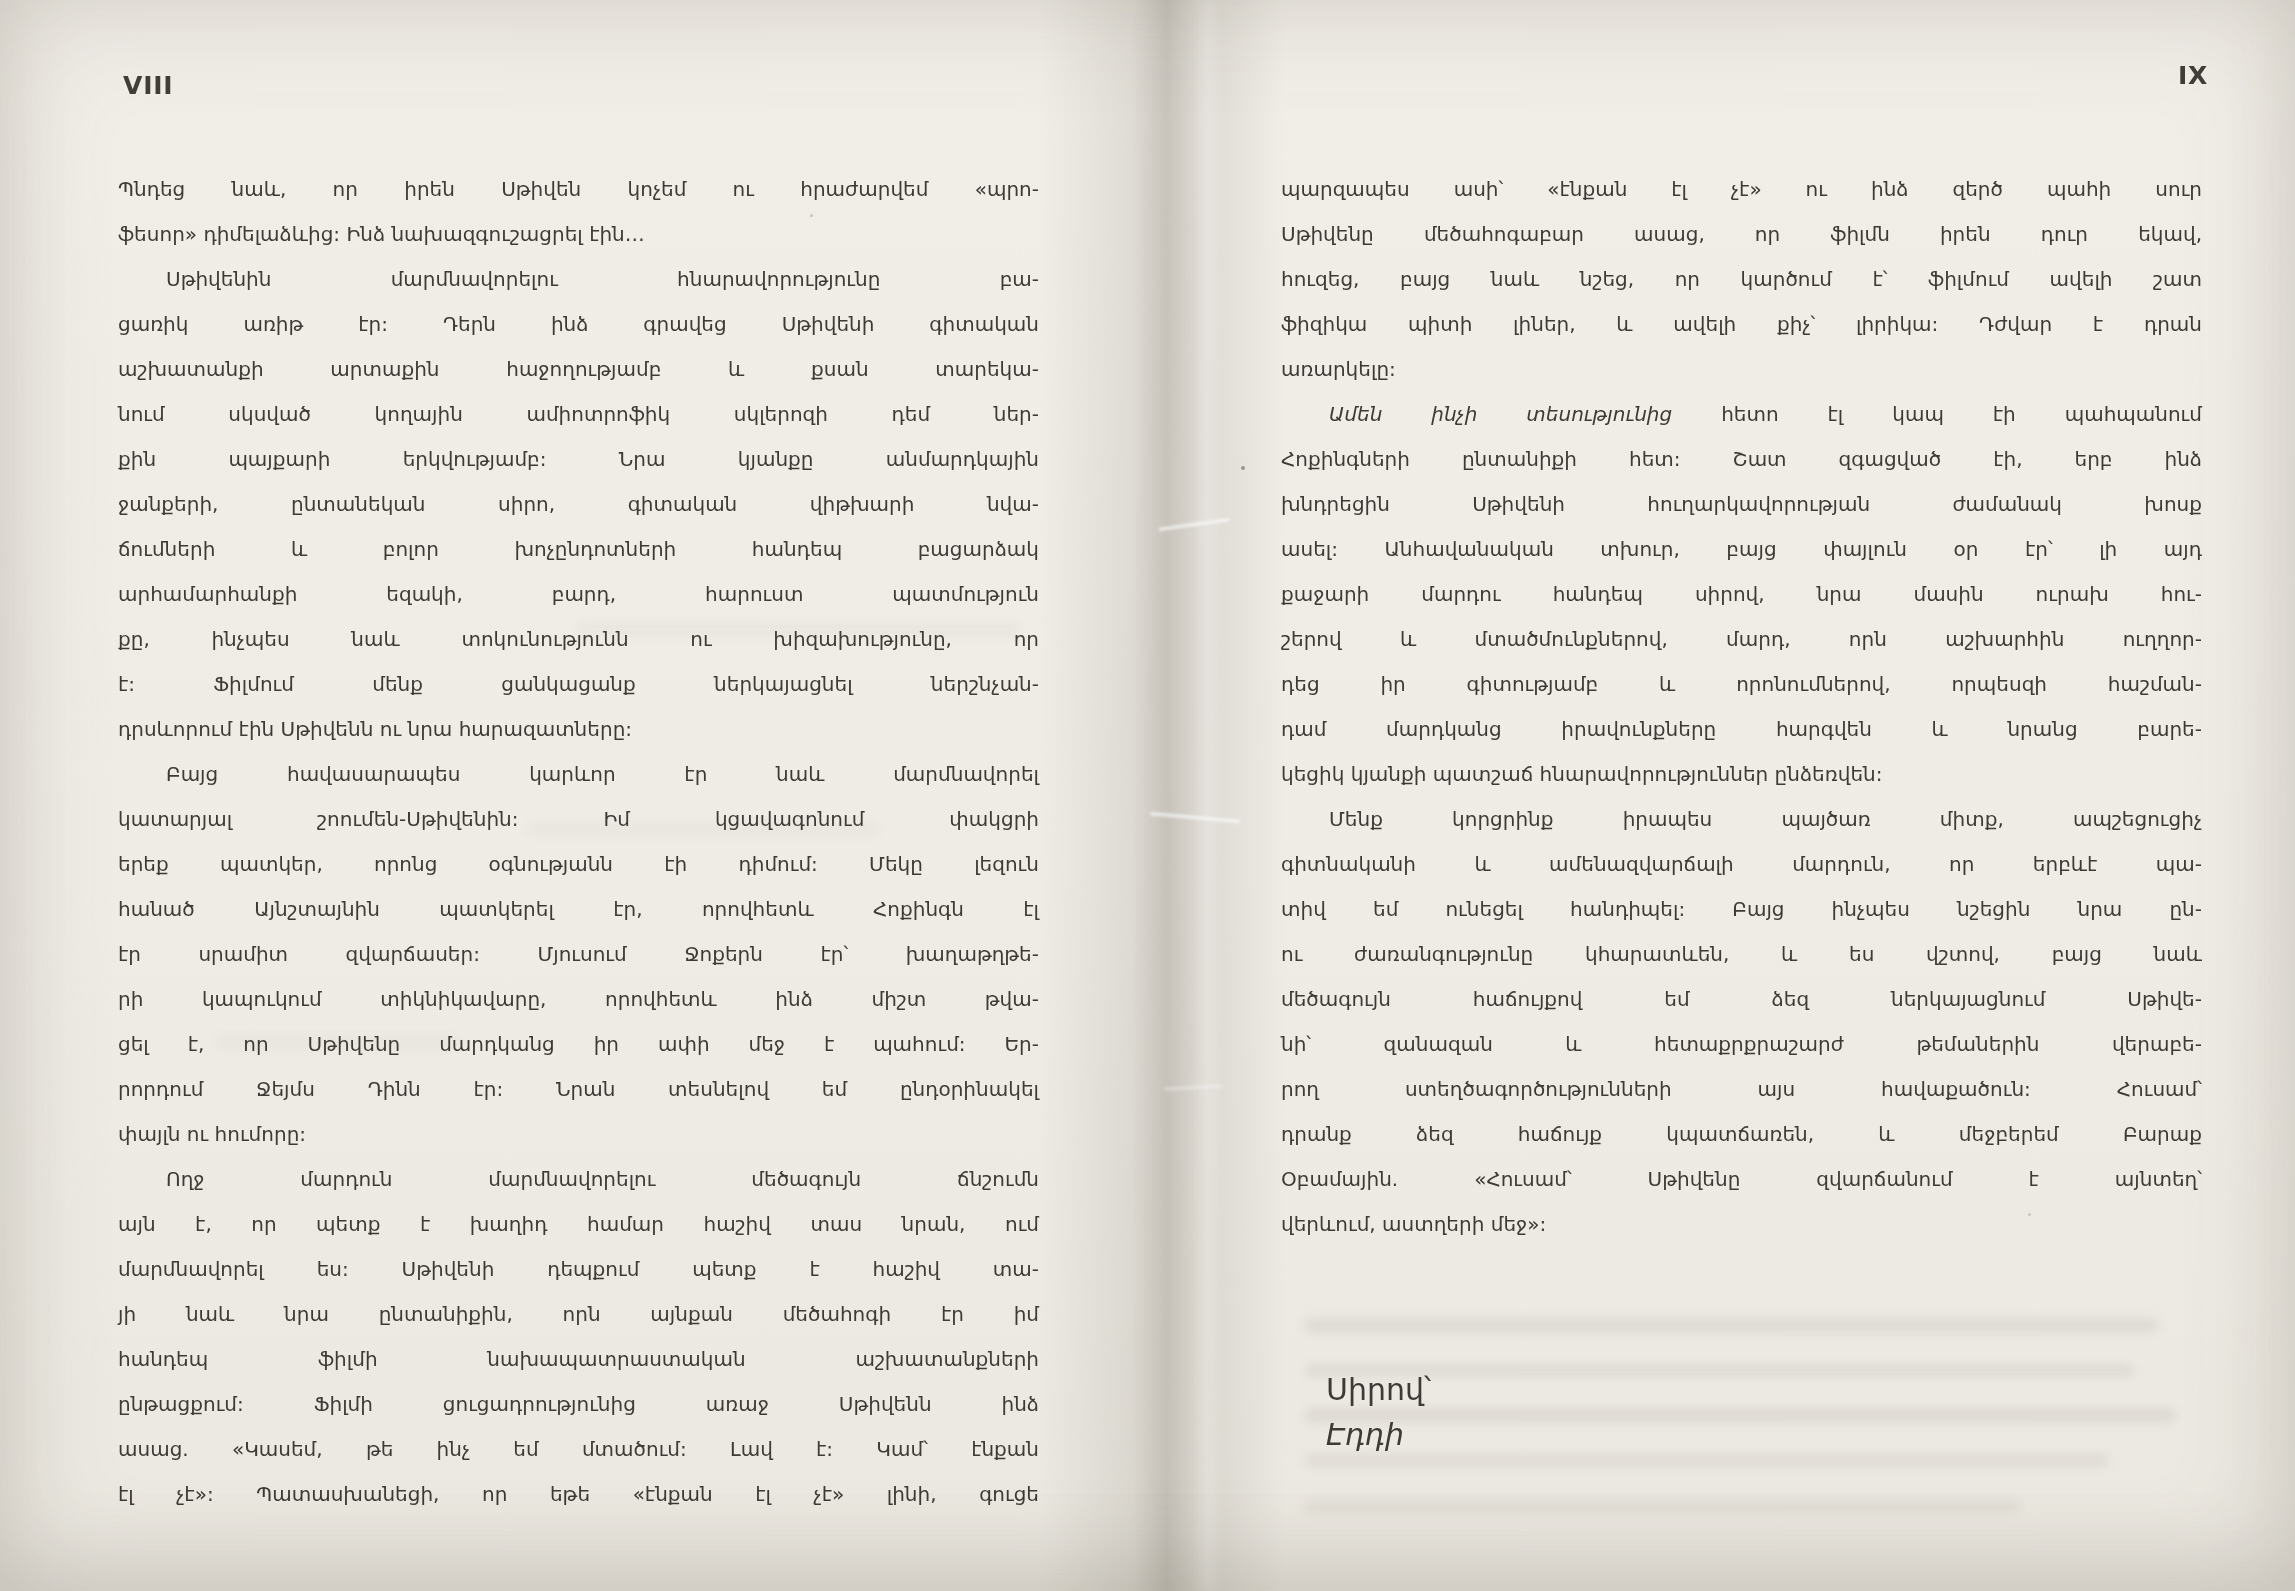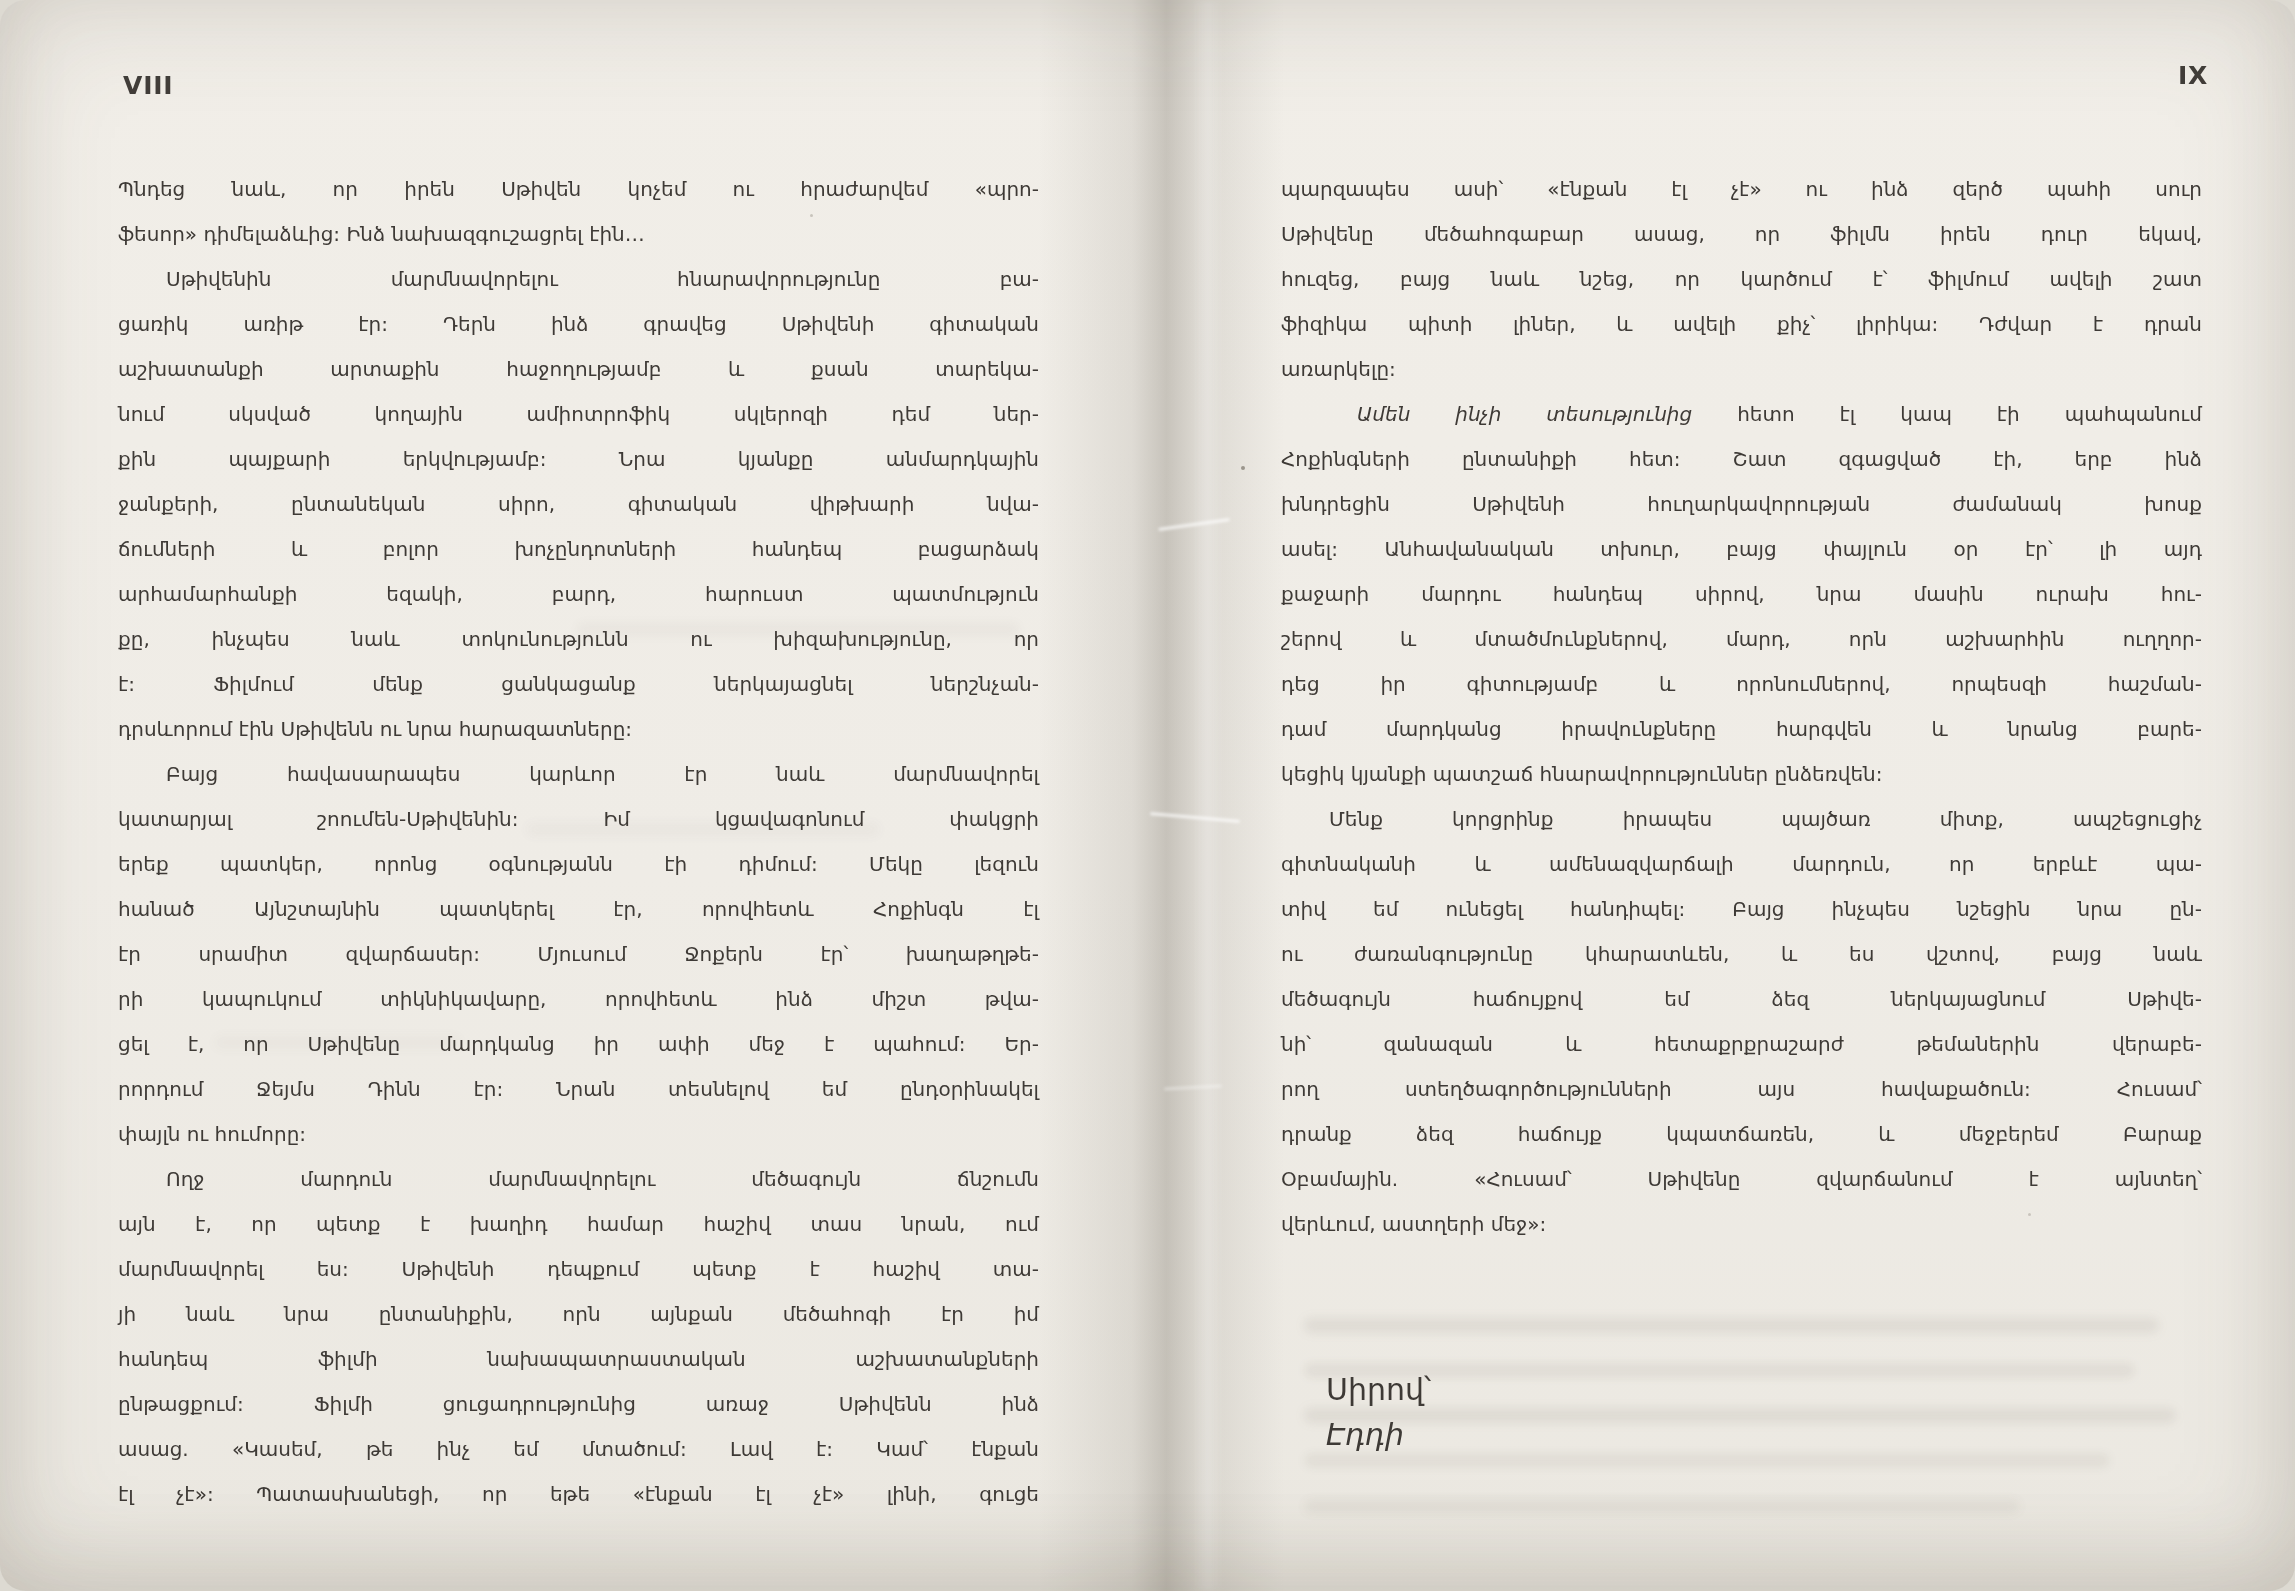--- a/index.html
+++ b/index.html
@@ -10,21 +10,20 @@
   }
   html,body{margin:0;padding:0;background:#dddad2;}
   .spread{
     position:relative;
     width:2295px;height:1591px;
     background:
       linear-gradient(180deg,#f1eee8 0%,#efece6 55%,#ebe8e1 100%);
     overflow:hidden;
     font-family:"DejaVu Sans", sans-serif;
     color:var(--ink);
-    border-radius:26px;
   }
   
   .spread::after{
     content:"";position:absolute;inset:0;pointer-events:none;
     box-shadow:inset 0 0 115px rgba(95,85,68,0.20), inset 0 -33px 74px rgba(95,85,68,0.10);
   }
   .gutter{
     position:absolute;top:0;left:1038px;width:247px;height:100%;
     background:linear-gradient(90deg,
       rgba(70,62,48,0) 0%,
@@ -60,21 +59,21 @@
     text-align:justify;
   }
   #left-text{left:118px;}
   #right-text{left:1281px;}
   .line{
     height:45px;white-space:nowrap;
     text-align:justify;text-align-last:justify;
   }
   .line.indent{padding-left:48px;}
   .line.last{text-align-last:left;}
-  .line i{margin-left:28px;}
+  .line i{}
 
   .signoff{
     position:absolute;left:1326px;top:1367px;
     font-size:30px;line-height:45px;
   }
   .signoff .eddie{font-style:italic;}
 
   
   .ghost{
     position:absolute;height:15px;border-radius:7.4px;

